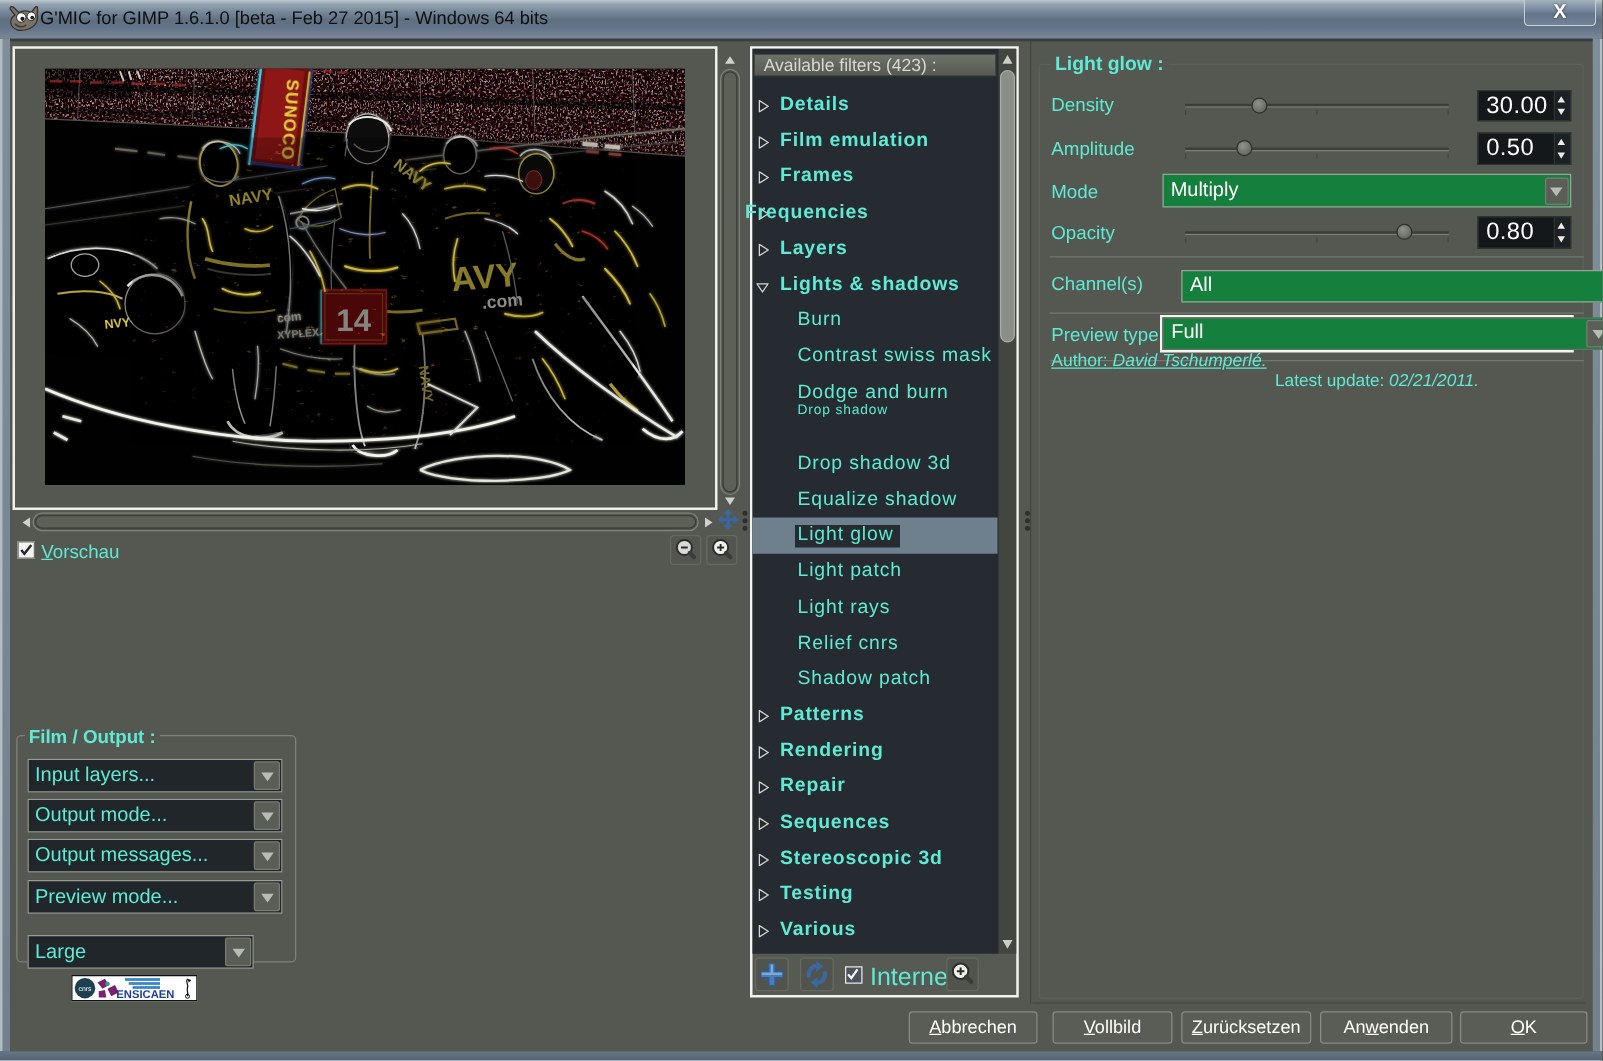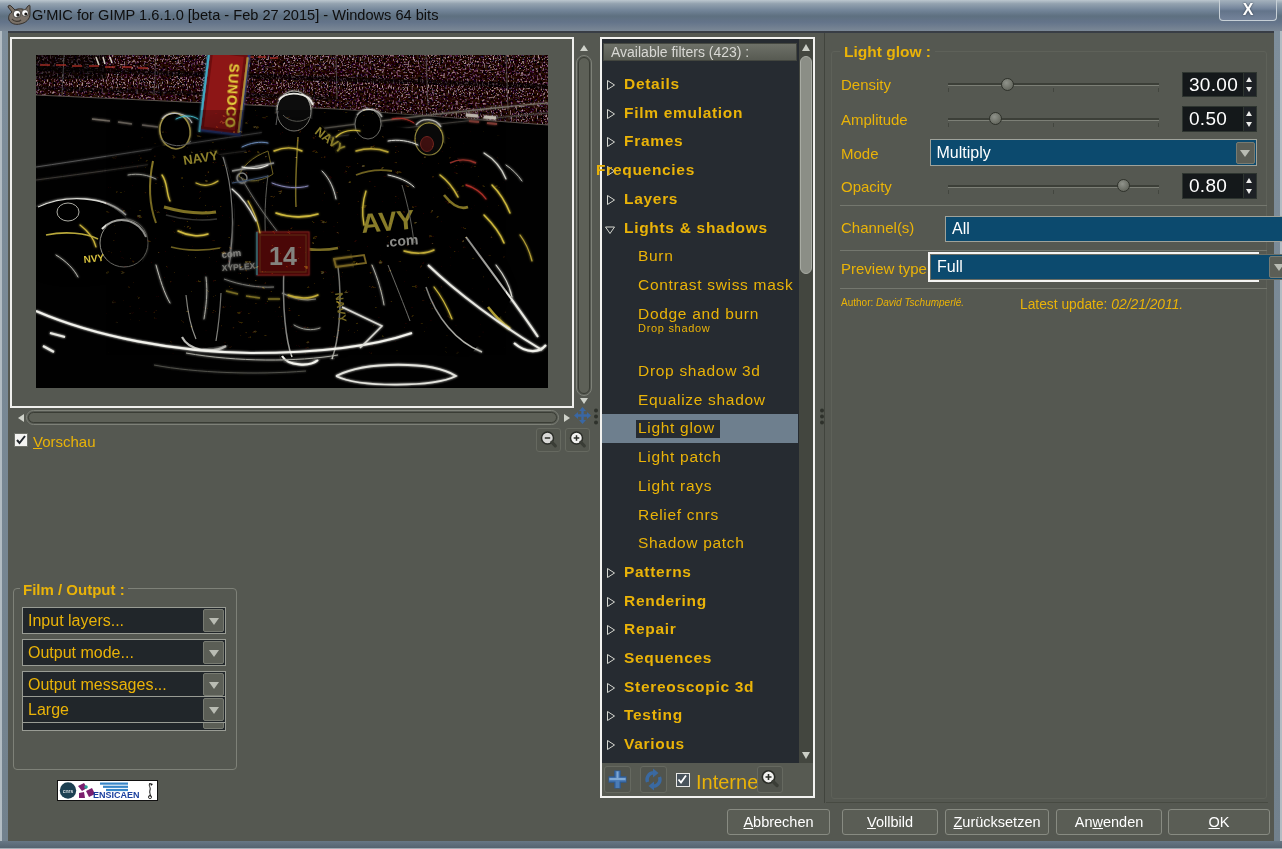--- a/index.html
+++ b/index.html
@@ -1,19 +1,19 @@
 <!DOCTYPE html>
 <html><head>
 <meta charset="utf-8">
 <style>
   * { margin:0; padding:0; box-sizing:border-box; }
   html,body { width:1282px; height:849px; overflow:hidden; }
   body { font-family:"Liberation Sans", sans-serif; background:#555851; position:relative; }
   .abs { position:absolute; }
-  .txt { color:#eab308; font-size:15px; white-space:nowrap; }
+  .txt { color:#5eead4; font-size:15px; white-space:nowrap; }
   .bold { font-weight:bold; }
   .field { background:#21262a; border:1px solid #999c94; }
   .dd-btn { position:absolute; background:#5b5e56; border:1px solid #787b72; border-radius:2px; }
   .dd-btn:after { content:""; position:absolute; left:50%; top:50%; transform:translate(-50%,-42%);
       border-left:5.5px solid transparent; border-right:5.5px solid transparent; border-top:7.5px solid #b9bcb3; }
   .btn { position:absolute; background:#5a5d55; border:1px solid #888b82; border-radius:3px;
       color:#fff; font-size:14.5px; text-align:center; }
   u { text-decoration:underline; }
   .slider { width:211px; height:10px;
     background:
@@ -24,21 +24,21 @@
       linear-gradient(#7c7f76,#7c7f76) 0 3px/211px 1px no-repeat; }
   .knob { width:13px; height:13px; border-radius:50%; border:1px solid #2f322b;
     background:radial-gradient(circle at 40% 35%, #90938b, #6a6d64 65%, #555851); }
   .entry { width:61.5px; height:25.5px; background:#14181a; border:1px solid #2e3530;
     color:#fff; font-size:19px; line-height:23.5px; padding-left:6px; letter-spacing:0.3px; }
   .spin { width:13px; height:25.5px; background:#1d2125; border:1px solid #2e3530; border-left:none; }
   .spin:before { content:""; position:absolute; left:2.5px; top:4px;
     border-left:3.8px solid transparent; border-right:3.8px solid transparent; border-bottom:5.5px solid #ececea; }
   .spin:after { content:""; position:absolute; left:2.5px; bottom:4px;
     border-left:3.8px solid transparent; border-right:3.8px solid transparent; border-top:5.5px solid #ececea; }
-  .combo { background:#0c4a6e; border:1px solid #9fa29a; }
+  .combo { background:#15803d; border:1px solid #9fa29a; }
   .ctext { position:absolute; left:6px; top:50%; transform:translateY(-52%); color:#fff; font-size:16px; white-space:nowrap; }
 </style>
 </head>
 <body>
 
 <div class="abs" id="titlebar" style="left:0;top:0;width:1282px;height:31px;
   background:linear-gradient(180deg,#bcc7cf 0%,#93a2af 12%,#74869a 32%,#5e7080 52%,#64748a 72%,#7b8896 100%);"></div>
 <div class="abs" style="left:0;top:31px;width:8px;height:810px;background:linear-gradient(180deg,#7e8e9b,#72818d);box-shadow:inset 2px 0 0 #b2bcc3;"></div>
 <div class="abs" style="left:1274px;top:31px;width:8px;height:810px;background:linear-gradient(180deg,#7e8e9b,#72818d);box-shadow:inset -2px 0 0 #b2bcc3;"></div>
 <div class="abs" style="left:0;top:841px;width:1282px;height:8px;background:linear-gradient(180deg,#677785,#53616d);box-shadow:inset 0 -1px 0 #a2acb4;"></div>
@@ -343,21 +343,21 @@
   <div class="dd-btn" style="right:1px;top:1px;bottom:1px;width:21px;"></div>
 </div>
 <div class="abs field" style="left:22px;top:671px;width:204px;height:27px;">
   <div class="txt" style="position:absolute;left:5px;top:4px;font-size:16px;">Output messages...</div>
   <div class="dd-btn" style="right:1px;top:1px;bottom:1px;width:21px;"></div>
 </div>
 <div class="abs field" style="left:22px;top:704px;width:204px;height:27px;">
   <div class="txt" style="position:absolute;left:5px;top:4px;font-size:16px;">Preview mode...</div>
   <div class="dd-btn" style="right:1px;top:1px;bottom:1px;width:21px;"></div>
 </div>
-<div class="abs field" style="left:22px;top:696px;width:204px;height:27px;">
+<div class="abs field" style="left:22px;top:748px;width:181px;height:27px;">
   <div class="txt" style="position:absolute;left:5px;top:4px;font-size:16px;">Large</div>
   <div class="dd-btn" style="right:1px;top:1px;bottom:1px;width:21px;"></div>
 </div>
 
 <div class="abs" id="logos" style="left:57px;top:780px;width:101px;height:21px;background:#fff;border:1px solid #111;">
   <svg width="99" height="19" viewBox="0 0 99 19">
     <circle cx="10" cy="9.5" r="8.2" fill="#1d4052"></circle>
     <text x="10" y="11.5" font-size="5.5" fill="#fff" text-anchor="middle" font-family="Liberation Sans">cnrs</text>
     <path d="M20 5 L26 2 L29 7 L24 10 Z" fill="#7b1f6e"></path>
     <path d="M28 10 L34 7 L37 13 L31 16 Z" fill="#7b1f6e"></path>
@@ -531,21 +531,21 @@
   <div class="abs txt" style="left:15px;top:226.5px;">Preview type</div>
   <div class="abs" style="left:102px;top:219px;width:331px;height:29.5px;border:2px solid #f4f4f2;">
     <div class="abs combo" style="left:0;top:0;width:360px;height:25.5px;border-color:#6a6d64;padding-left:37px;">
       <div class="ctext">Full</div>
         <div class="dd-btn" style="right:1px;top:1px;bottom:1px;width:19px;"></div>
     </div>
   </div>
 
   <div class="abs" style="left:14px;top:255px;width:427px;height:1px;background:#74776e;"></div>
 
-  <div class="abs txt" style="left:15px;top:264px;font-size:10px;">Author: <i>David Tschumperlé.</i></div>
+  <div class="abs txt" style="left:15px;top:247px;font-size:14px;text-decoration:underline;">Author: <i>David Tschumperlé.</i></div>
   <div class="abs txt" style="left:194px;top:263.5px;font-size:13.8px;">Latest update: <i>02/21/2011.</i></div>
 </div>
 
 <div class="abs btn" style="left:727px;top:809px;width:103px;height:26px;line-height:24px;"><u>A</u>bbrechen</div>
 <div class="abs btn" style="left:842px;top:809px;width:96px;height:26px;line-height:24px;"><u>V</u>ollbild</div>
 <div class="abs btn" style="left:945px;top:809px;width:104px;height:26px;line-height:24px;"><u>Z</u>urücksetzen</div>
 <div class="abs btn" style="left:1056px;top:809px;width:106px;height:26px;line-height:24px;">An<u>w</u>enden</div>
 <div class="abs btn" style="left:1168px;top:809px;width:102px;height:26px;line-height:24px;"><u>O</u>K</div>
 
 </body></html>

